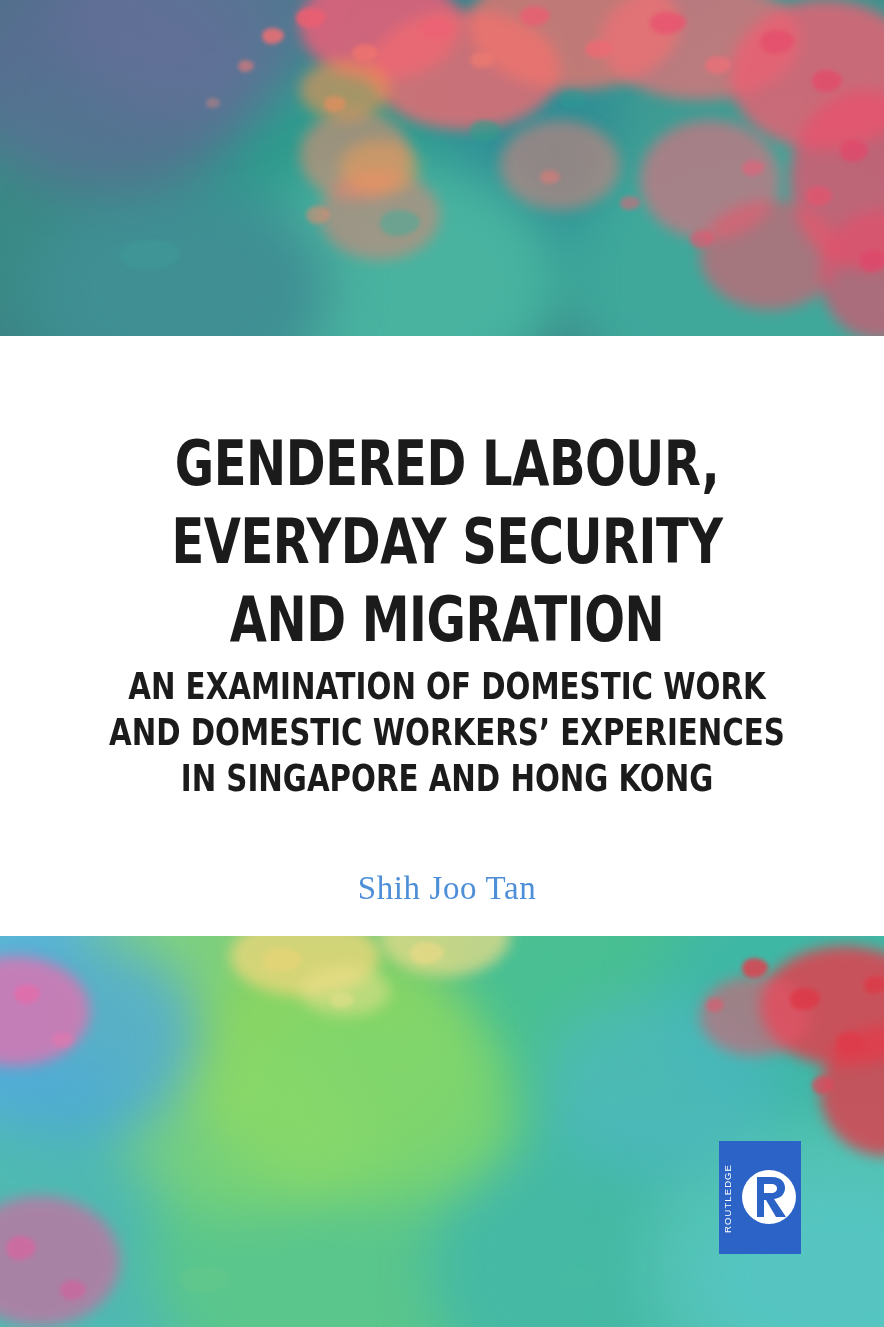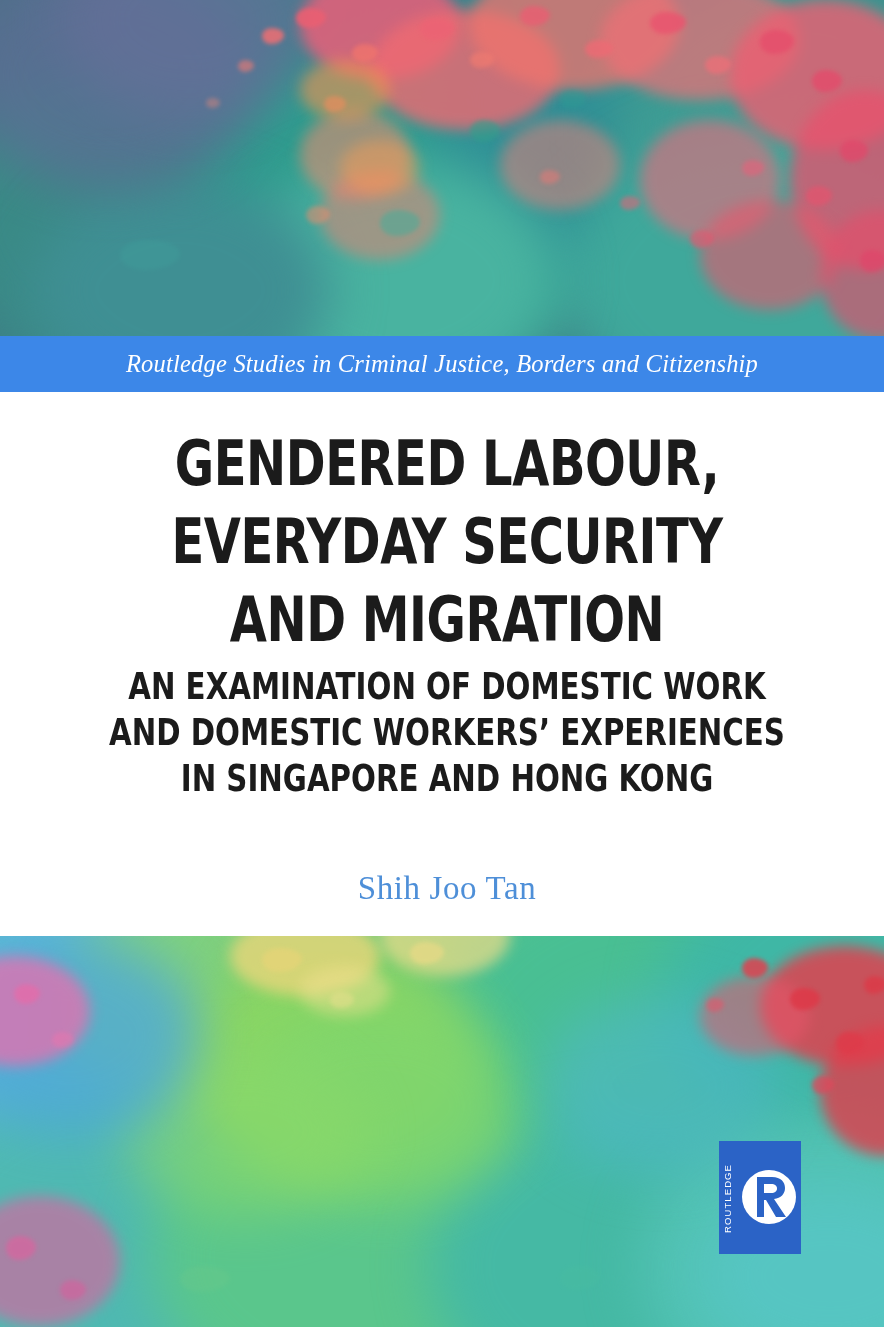--- a/index.html
+++ b/index.html
@@ -202,23 +202,20 @@
     <div class="speck" style="left:860px; top:250px; width:26px; height:22px; background:#e0456a; opacity:.7;"></div>
     <div class="speck" style="left:238px; top:60px;  width:16px; height:12px; background:#ef7b74; opacity:.6;"></div>
     <div class="speck" style="left:206px; top:98px;  width:14px; height:10px; background:#ef8a78; opacity:.4;"></div>
 
     <div class="speck" style="left:470px; top:120px; width:30px; height:22px; background:#2f9f8c; opacity:.6;"></div>
     <div class="speck" style="left:560px; top:90px;  width:26px; height:18px; background:#2e9a93; opacity:.5;"></div>
     <div class="speck" style="left:380px; top:210px; width:40px; height:26px; background:#3fae9a; opacity:.5;"></div>
     <div class="speck" style="left:120px; top:240px; width:60px; height:30px; background:#3f9f9b; opacity:.4;"></div>
   </div>
 
-  <div class="series-band">
-    <span class="series-text">Routledge Studies in Criminal Justice, Borders and Citizenship</span>
-  </div>
 
   <div class="text-area">
 
     <div class="title">
       <div class="nowrap">GENDERED LABOUR,</div>
       <div class="nowrap">EVERYDAY SECURITY</div>
       <div class="nowrap">AND MIGRATION</div>
     </div>
 
     <div class="subtitle">

